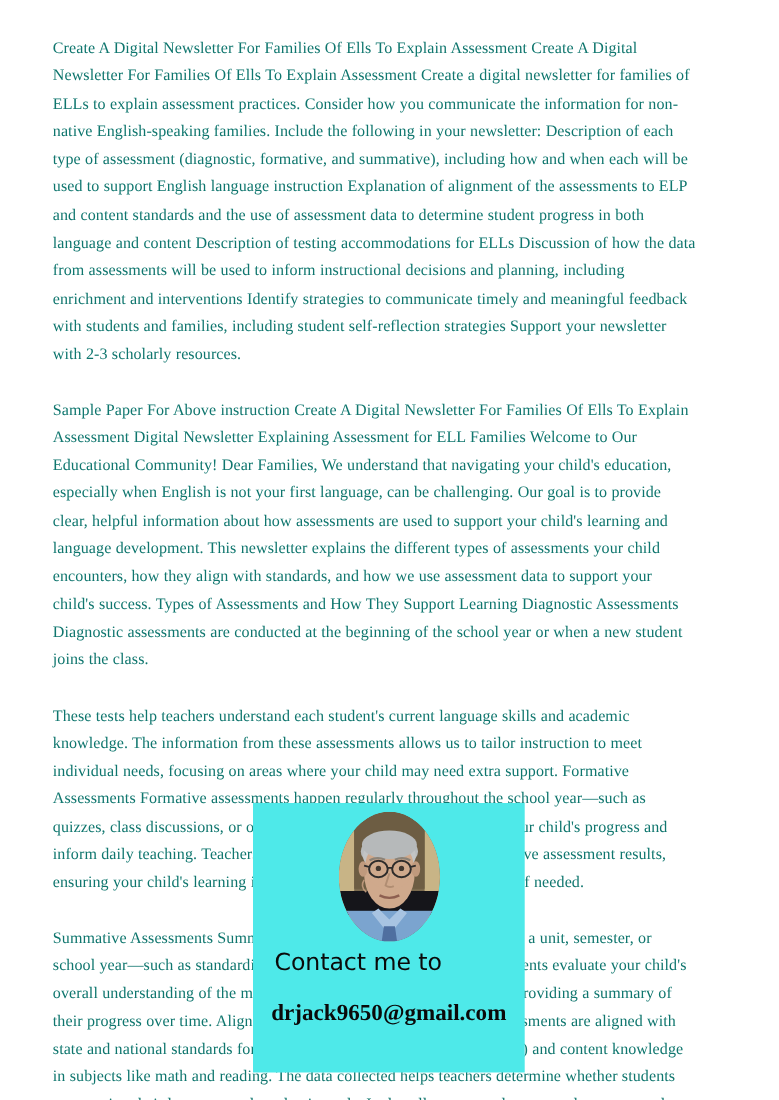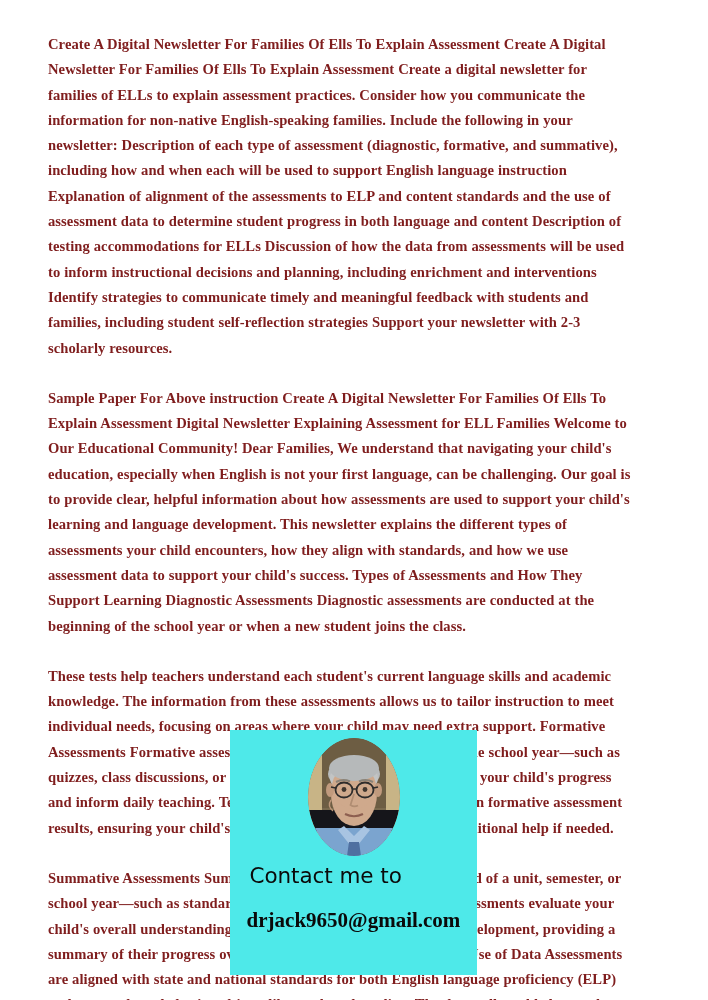--- a/index.html
+++ b/index.html
@@ -28,26 +28,25 @@
     position: absolute;
     left: 48px;
     top: 32px;
     width: 585px;
   }
 
   .doc-paragraph {
     font-family: "Liberation Serif", "DejaVu Serif", serif;
     font-size: 14.6px;
     line-height: 25.3px;
-    color: #7f1d1d;
+    color: #0f766e;
     text-align: left;
     margin: 0 0 25px 0;
     letter-spacing: 0.005em;
     word-spacing: 0.012em;
-    font-weight: bold;
   }
 
   
   #contact-overlay {
     position: absolute;
     left: 230px;
     top: 730px;
     width: 247px;
     height: 245px;
     background: #4ee9e9;

